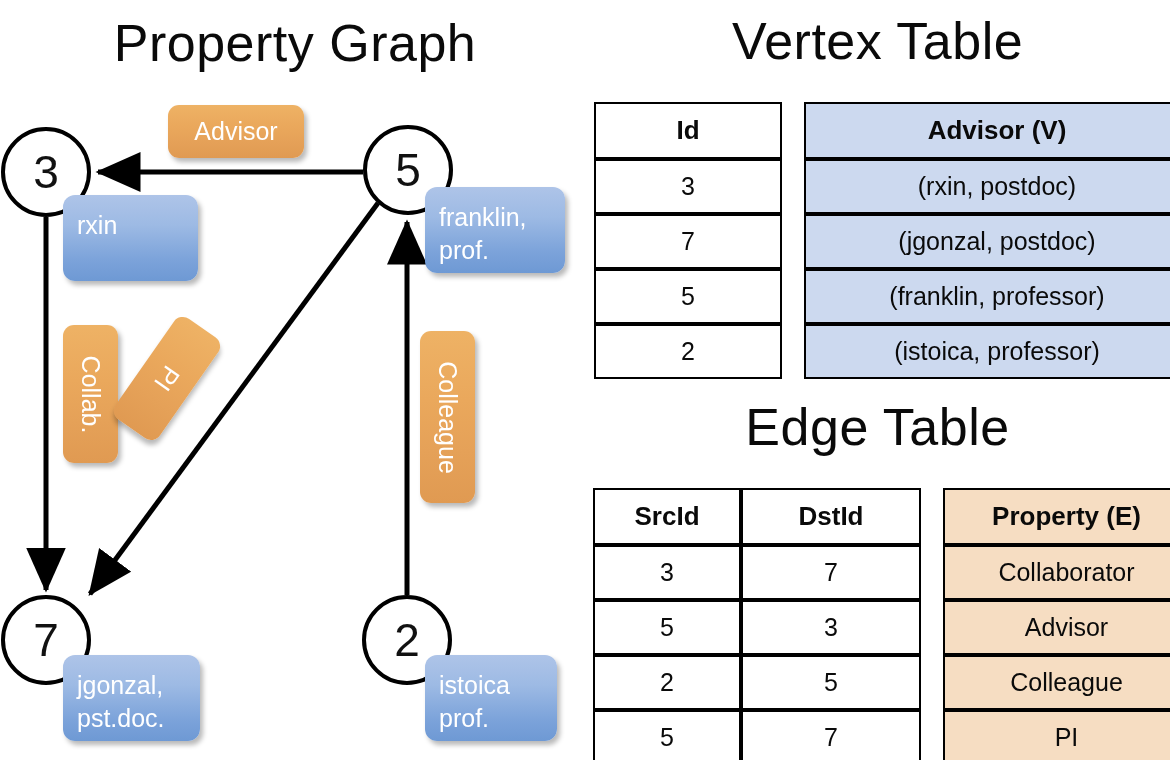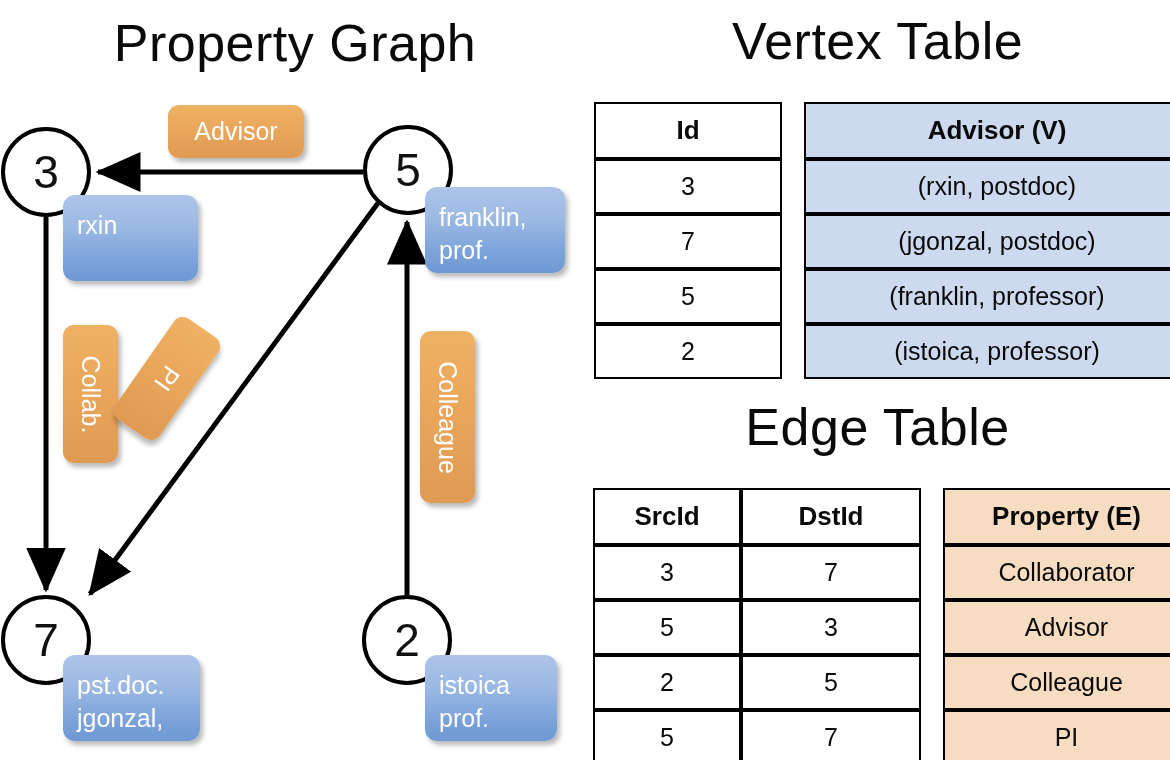--- a/index.html
+++ b/index.html
@@ -221,22 +221,22 @@
   </div>
 
   <div class="vbox" id="vbox-rxin">
     <div>rxin</div>
   </div>
   <div class="vbox" id="vbox-franklin">
     <div>franklin,</div>
     <div>prof.</div>
   </div>
   <div class="vbox" id="vbox-jgonzal">
+    <div>jgonzal,</div>
     <div>pst.doc.</div>
-    <div>jgonzal,</div>
   </div>
   <div class="vbox" id="vbox-istoica">
     <div>istoica</div>
     <div>prof.</div>
   </div>
 
 </div>
 
 <table class="data-table" id="vertex-table">
   <tbody>

